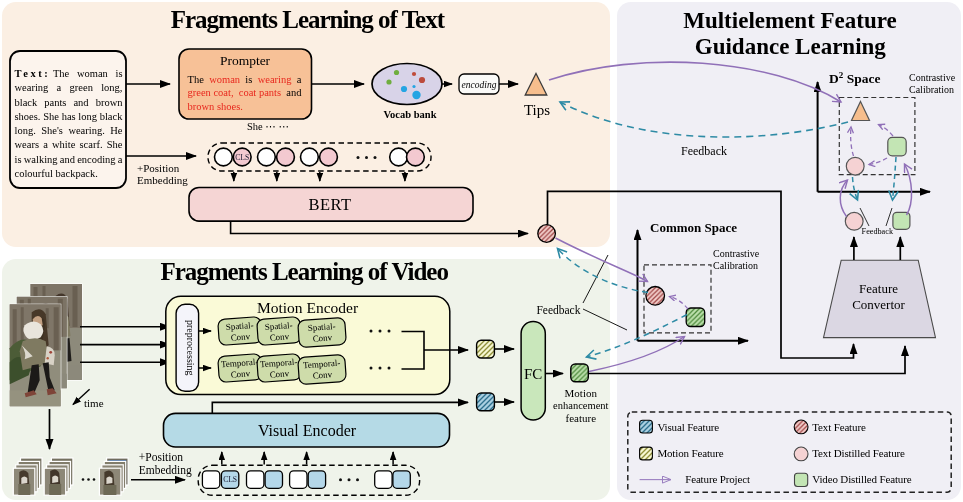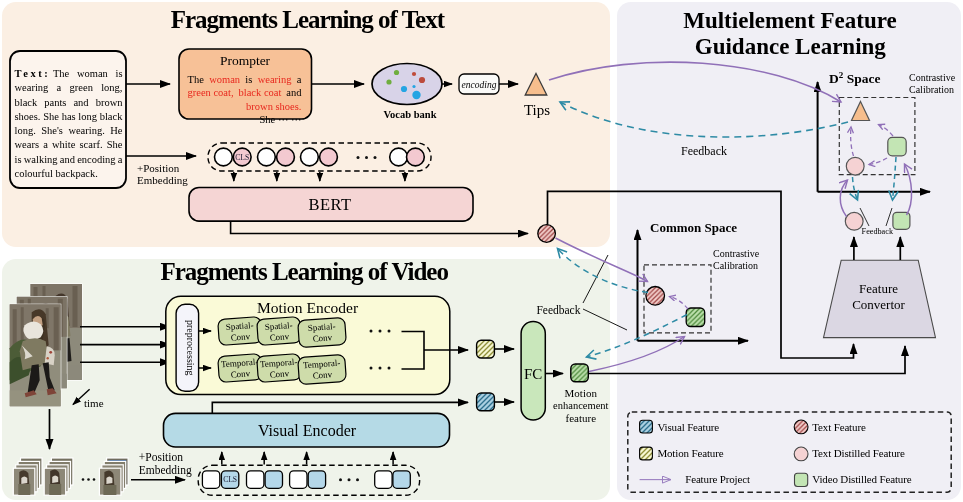--- a/index.html
+++ b/index.html
@@ -437,21 +437,21 @@
 <div class="par" style="left:187.5px;top:73px;width:114px;font-size:10.5px;line-height:13.45px;">
   <div class="jl">
         <span>The</span>
         <span style="color:#E8281E;">woman</span>
         <span>is</span>
         <span style="color:#E8281E;">wearing</span>
         <span>a</span>
       </div>
   <div class="jl">
         <span style="color:#E8281E;">green coat,</span>
-        <span style="color:#E8281E;">black coat</span>
+        <span style="color:#E8281E;">coat pants</span>
         <span>and</span>
       </div>
-  <div class="jl" style="justify-content:flex-start;flex-direction:column;">
+  <div class="jl" style="justify-content:flex-start;">
         <span style="color:#E8281E;">brown shoes.</span>
-        <span style="margin-left:4px;">She ⋯ ⋯</span>
+        <span style="margin-left:4px;margin-top:20px;">She ⋯ ⋯</span>
       </div>
 </div>
 </div>
 
 </body></html>

